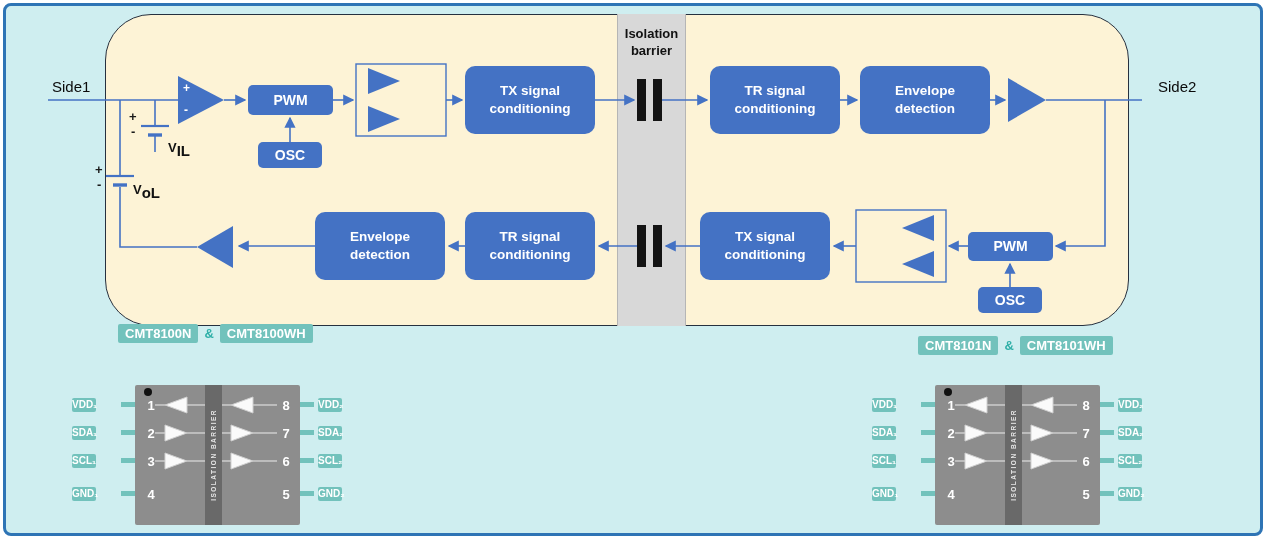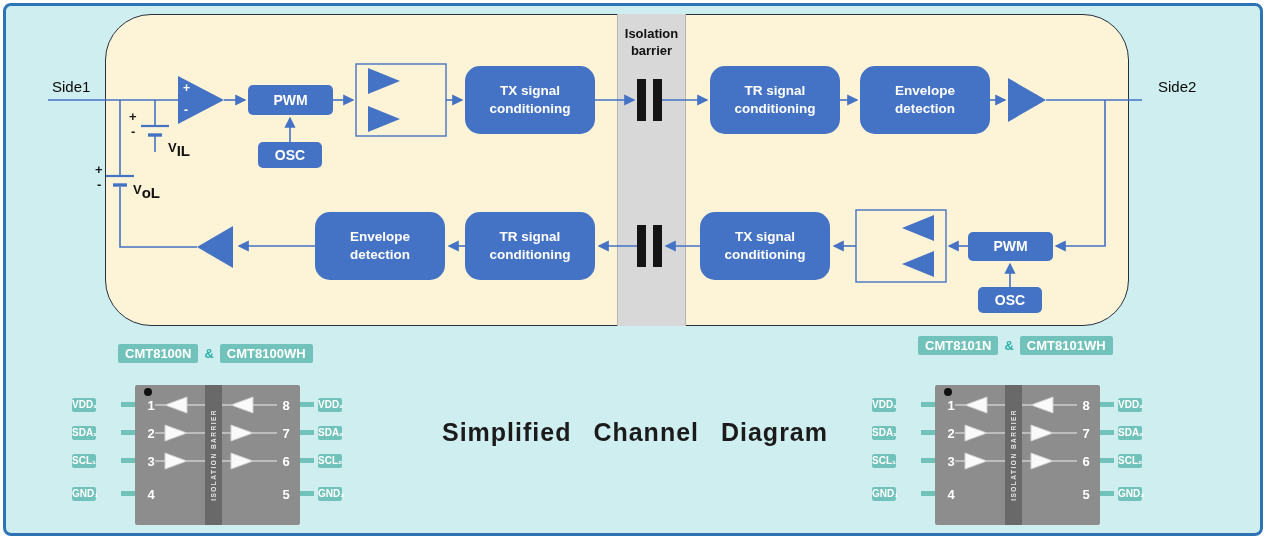--- a/index.html
+++ b/index.html
@@ -13,21 +13,21 @@
   .barrier-label{position:absolute;left:617px;top:26px;width:69px;text-align:center;font-size:13px;
          font-weight:bold;color:#111;line-height:1.3;}
   svg.wires{position:absolute;left:0;top:0;z-index:3;}
   .w{stroke:var(--accent,#4472c4);stroke-width:1.6;fill:none;}
   .fillb{fill:var(--accent,#4472c4);}
   .boxo{stroke:var(--accent,#4472c4);stroke-width:1.4;fill:none;}
   .cap{fill:#141414;}
   .bat{stroke:var(--accent,#4472c4);}
   .block{position:absolute;z-index:4;background:var(--accent,#4472c4);color:#fff;font-weight:bold;
          font-size:13.5px;display:flex;align-items:center;justify-content:center;text-align:center;
-         border-radius:15px;line-height:1.3;padding:0 6px;box-sizing:border-box;}
+         border-radius:10px;line-height:1.3;padding:0 6px;box-sizing:border-box;}
   .block.small{border-radius:5px;font-size:14px;padding:0;}
   .sidelabel{position:absolute;z-index:4;font-size:15px;color:#0a0a0a;font-weight:500;}
   .sign{position:absolute;z-index:5;font-size:13px;font-weight:bold;color:#1a1a1a;line-height:1;}
   .sign.white{color:#fff;font-size:12px;}
   .vlabel{position:absolute;z-index:5;font-size:13px;font-weight:bold;color:#111;}
   .vlabel sub{font-size:15px;}
   .parts{position:absolute;z-index:5;display:flex;align-items:center;gap:6px;}
   .partbadge{background:var(--badge,#72c2bc);color:#fff;font-weight:bold;font-size:13px;
          padding:2px 7px;border-radius:2px;}
   .amp{color:#2fb0a8;font-size:13px;font-weight:bold;}
@@ -153,32 +153,31 @@
   <div class="block" style="left:465px;top:66px;width:130px;height:68px;">TX signal conditioning</div>
   <div class="block" style="left:710px;top:66px;width:130px;height:68px;">TR signal conditioning</div>
   <div class="block" style="left:860px;top:66px;width:130px;height:68px;">Envelope detection</div>
 
   <div class="block small" style="left:968px;top:232px;width:85px;height:29px;">PWM</div>
   <div class="block small" style="left:978px;top:287px;width:64px;height:26px;">OSC</div>
   <div class="block" style="left:700px;top:212px;width:130px;height:68px;">TX signal conditioning</div>
   <div class="block" style="left:465px;top:212px;width:130px;height:68px;">TR signal conditioning</div>
   <div class="block" style="left:315px;top:212px;width:130px;height:68px;">Envelope detection</div>
 
-  <div class="parts" style="left:118px;top:344px;">
+  <div class="parts" style="left:118px;top:324px;">
     <span class="partbadge">CMT8100N</span>
     <span class="amp">&amp;</span>
     <span class="partbadge">CMT8100WH</span>
   </div>
   <div class="parts" style="left:918px;top:336px;">
     <span class="partbadge">CMT8101N</span>
     <span class="amp">&amp;</span>
     <span class="partbadge">CMT8101WH</span>
   </div>
 
-  <div class="title">Simplified Channel Diagram</div>
 
   <div class="chip" style="left:121px;">
     <div class="stub" style="left:0;top:17px;"></div>
     <div class="stub" style="left:0;top:45px;"></div>
     <div class="stub" style="left:0;top:73px;"></div>
     <div class="stub" style="left:0;top:106px;"></div>
     <div class="stub" style="right:0;top:17px;"></div>
     <div class="stub" style="right:0;top:45px;"></div>
     <div class="stub" style="right:0;top:73px;"></div>
     <div class="stub" style="right:0;top:106px;"></div>

